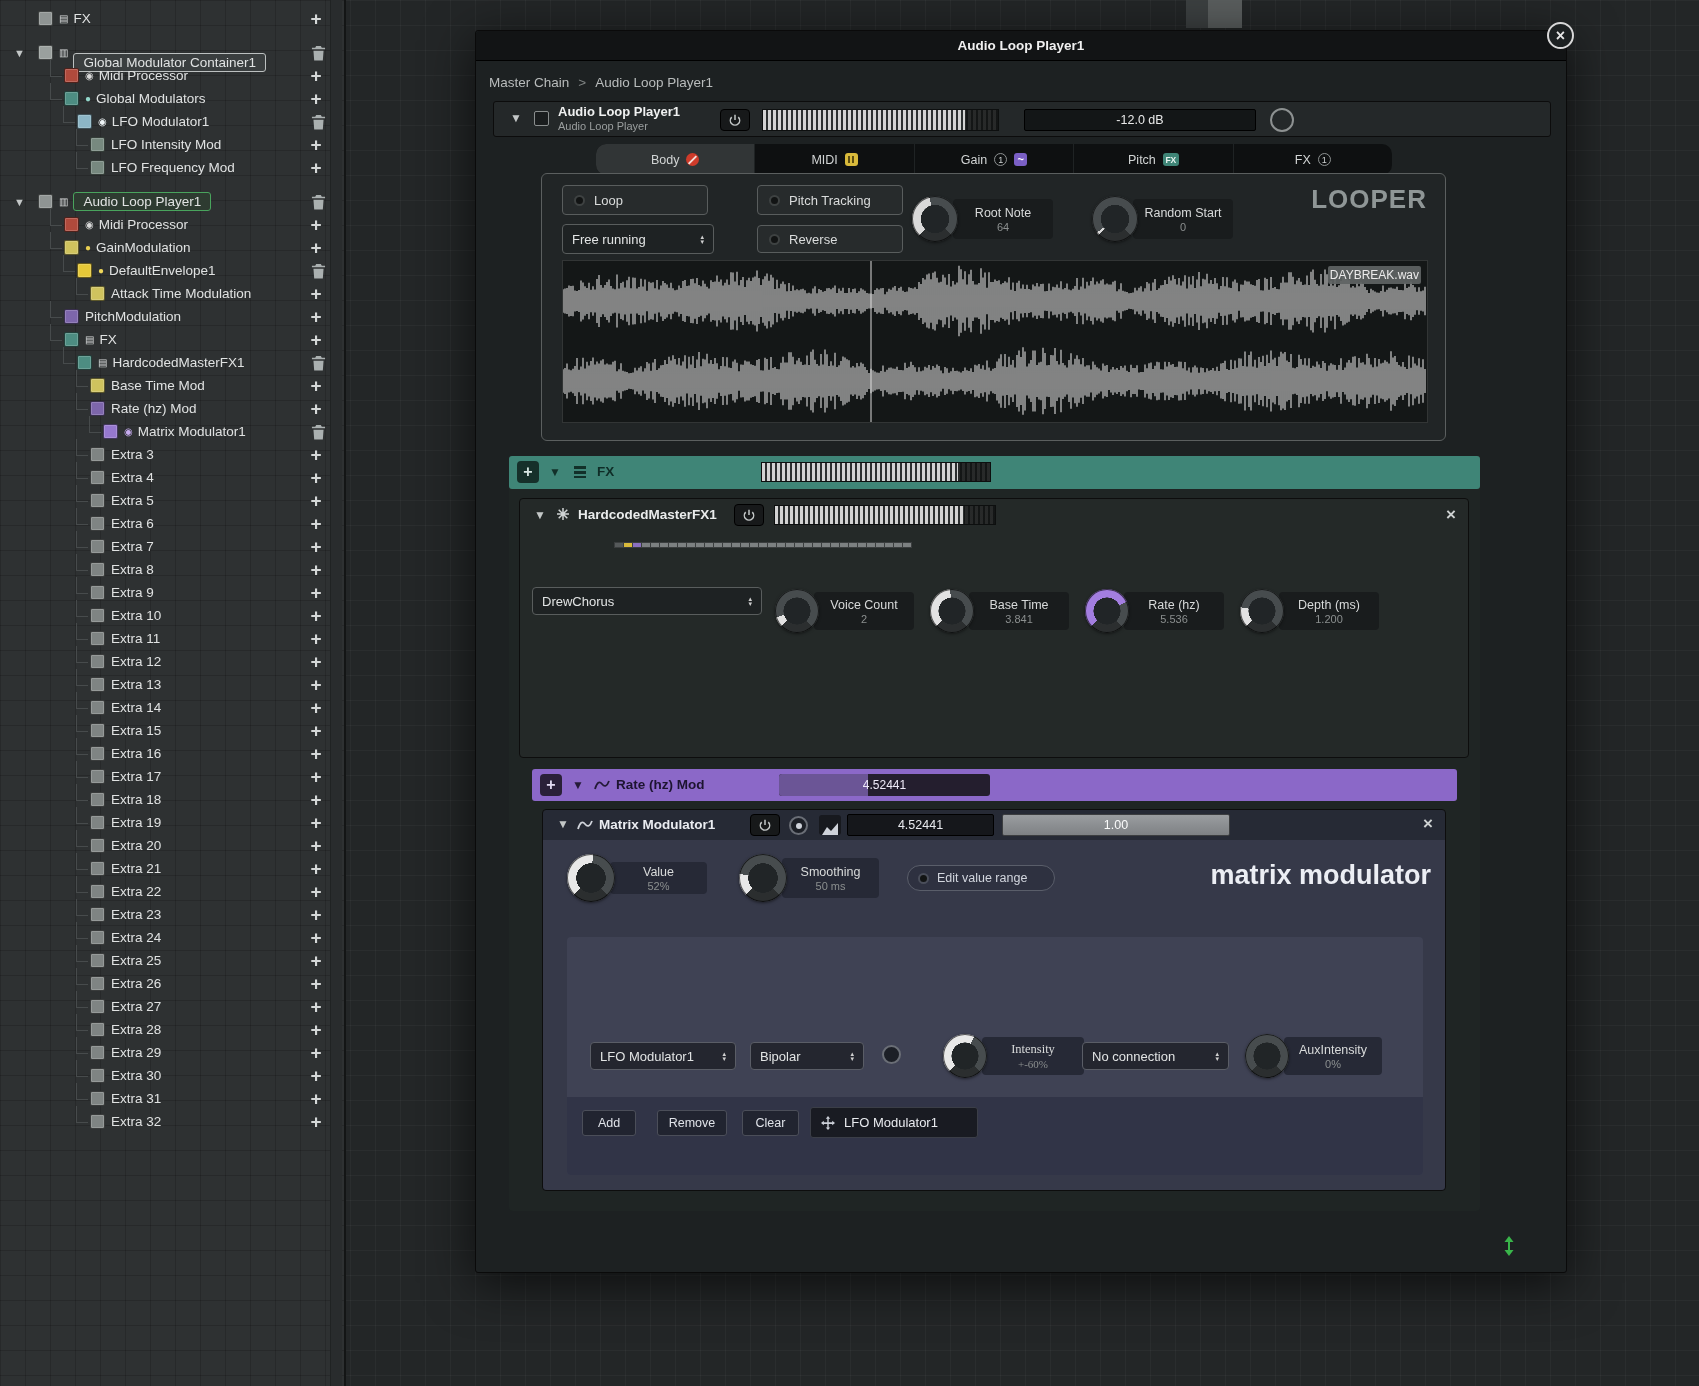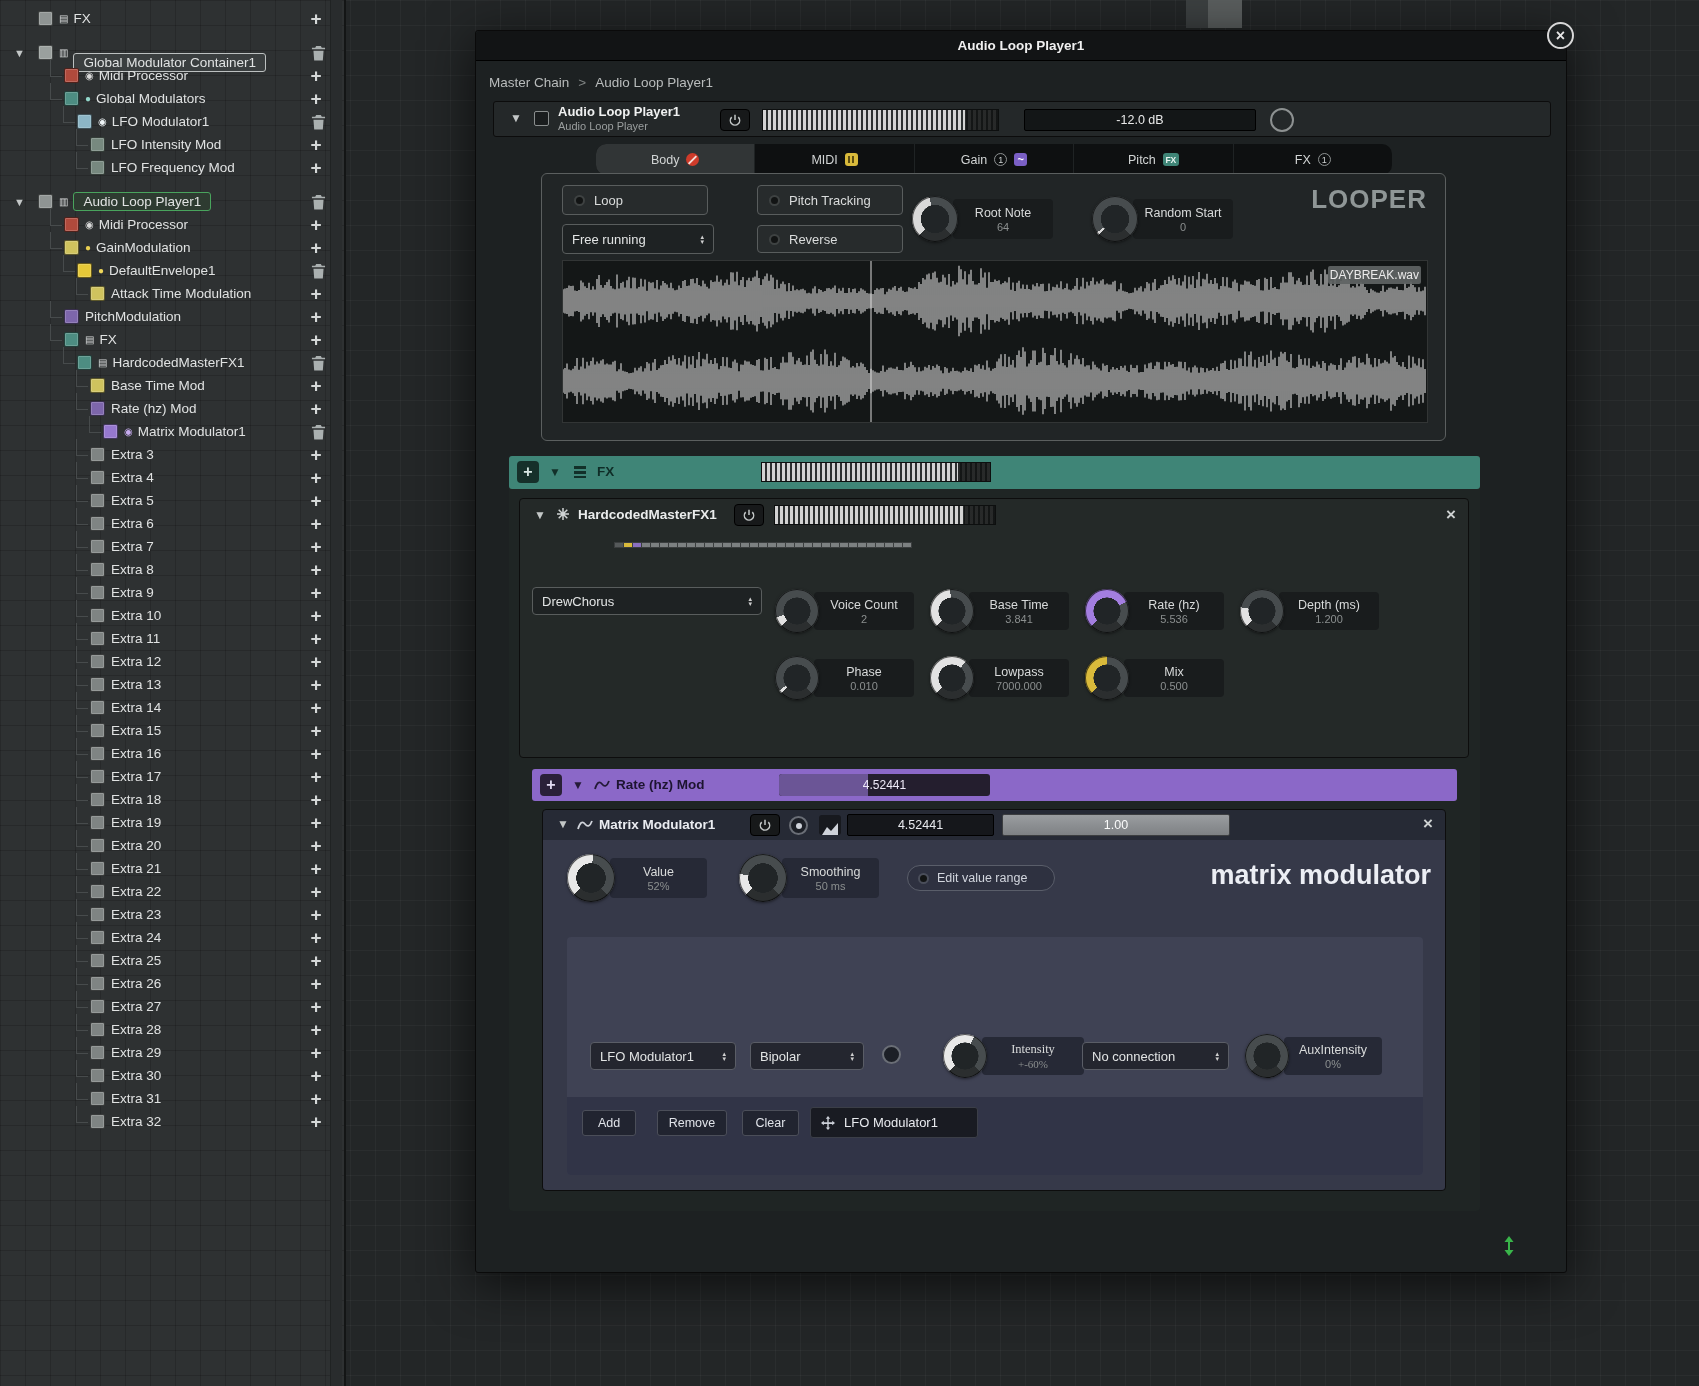--- a/index.html
+++ b/index.html
@@ -799,43 +799,20 @@
               </div>
             </div>
             <div class="kgrp2" style="--deg: 55deg; --arc: #e2e2e2;">
               <div class="knob k44"></div>
               <div class="kbox">
                 <div class="klabel">Depth (ms)</div>
                 <div class="kvalue">1.200</div>
               </div>
             </div>
         </div>
-        <div class="krow" style="left:255px;top:157px;">
-          <div class="kgrp2" style="--deg: 10deg; --arc: #e2e2e2;">
-              <div class="knob k44"></div>
-              <div class="kbox">
-                <div class="klabel">Phase</div>
-                <div class="kvalue">0.010</div>
-              </div>
-            </div>
-            <div class="kgrp2" style="--deg: 175deg; --arc: #e2e2e2;">
-              <div class="knob k44"></div>
-              <div class="kbox">
-                <div class="klabel">Lowpass</div>
-                <div class="kvalue">7000.000</div>
-              </div>
-            </div>
-            <div class="kgrp2" style="--deg: 135deg; --arc: #d9ba3b;">
-              <div class="knob k44"></div>
-              <div class="kbox">
-                <div class="klabel">Mix</div>
-                <div class="kvalue">0.500</div>
-              </div>
-            </div>
-        </div>
       </div>
 
       <div class="rate-head">
         <span class="sqbtn" style="left:8px;top:5px;"></span>
         <span class="tri" style="position:absolute;left:40px;top:9px;"></span>
         <span class="ic" style="left:62px;top:9px;">
           <svg width="16" height="12" viewBox="0 0 16 12" fill="none" stroke="#241a38" stroke-width="1.8">
               <path d="M1 11 Q4 1 8 6 T15 3"></path>
             </svg>
         </span>
@@ -866,21 +843,21 @@
               <path d="M0 12 L5 4 L9 8 L16 0 V12 Z"></path>
             </svg>
         </div>
         <div class="mx-vbox">4.52441</div>
         <div class="mx-islider">1.00</div>
         <span class="xbtn" style="top:5px;"></span>
 
         <div class="mx-body">
           <div class="kgrp" style="left:24px;top:14px;">
             <div class="knob k48" style="--deg:140deg;--arc:#e8e8e8;"></div>
-            <div class="kbox" style="width:97px;height:40px;">
+            <div class="kbox" style="width:97px;height:32px;">
               <div class="klabel">Value</div>
               <div class="kvalue">52%</div>
             </div>
           </div>
           <div class="kgrp" style="left:196px;top:14px;">
             <div class="knob k48" style="--deg:55deg;--arc:#e8e8e8;"></div>
             <div class="kbox" style="width:97px;height:40px;">
               <div class="klabel">Smoothing</div>
               <div class="kvalue">50 ms</div>
             </div>

